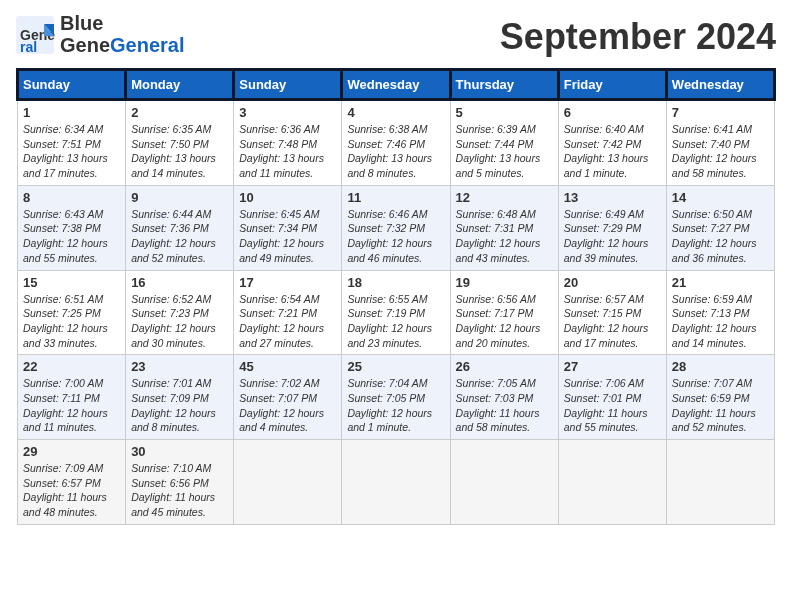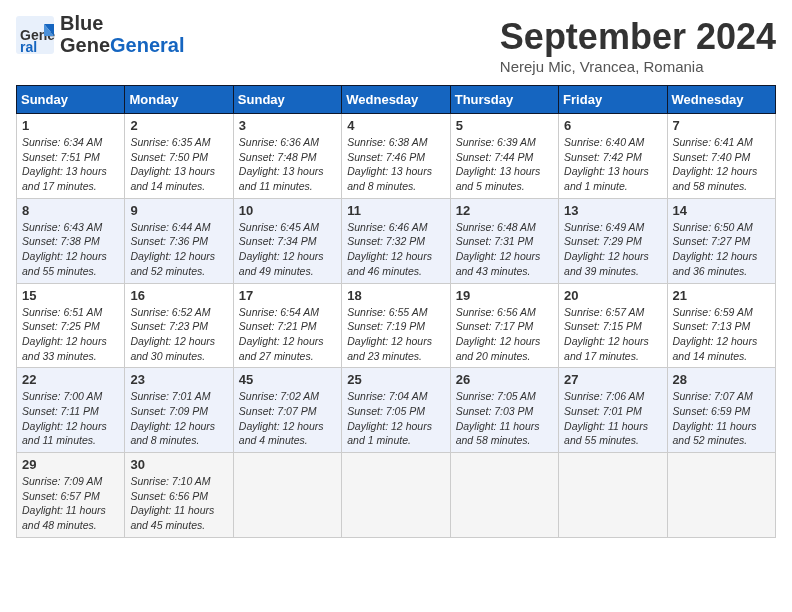--- a/index.html
+++ b/index.html
@@ -33,21 +33,21 @@
       border-collapse: collapse;
       font-size: 11px;
     }
     .calendar th {
       background: #1565c0;
       color: #fff;
       padding: 6px 4px;
       text-align: left;
       font-size: 13px;
       font-weight: bold;
-      border: 1px solid #0f172a;
+      border: 3px solid #0f172a;
     }
     .calendar td {
       border: 1px solid #ccc;
       vertical-align: top;
       padding: 4px 5px;
       width: calc(100% / 7);
       background: #fff;
       min-height: 80px;
     }
     .calendar tr:last-child td {
@@ -99,21 +99,20 @@
     </svg>
     <div style="display:flex;flex-direction:column;line-height:1.1;">
       <span class="logo-name blue" style="margin-top:-4px;">Blue</span>
       <span class="logo-name">
         <span>Gene</span><span class="blue">General</span>
       </span>
     </div>
   </div>
   <div class="title-section">
     <div class="month-title">September 2024</div>
-    <div class="subtitle">Nereju Mic, Vrancea, Romania</div>
   </div>
 </div>
 
 <table class="calendar">
   <thead>
     <tr>
     <th>Sunday</th>
         <th>Monday</th>
         <th>Sunday</th>
         <th>Wednesday</th>

